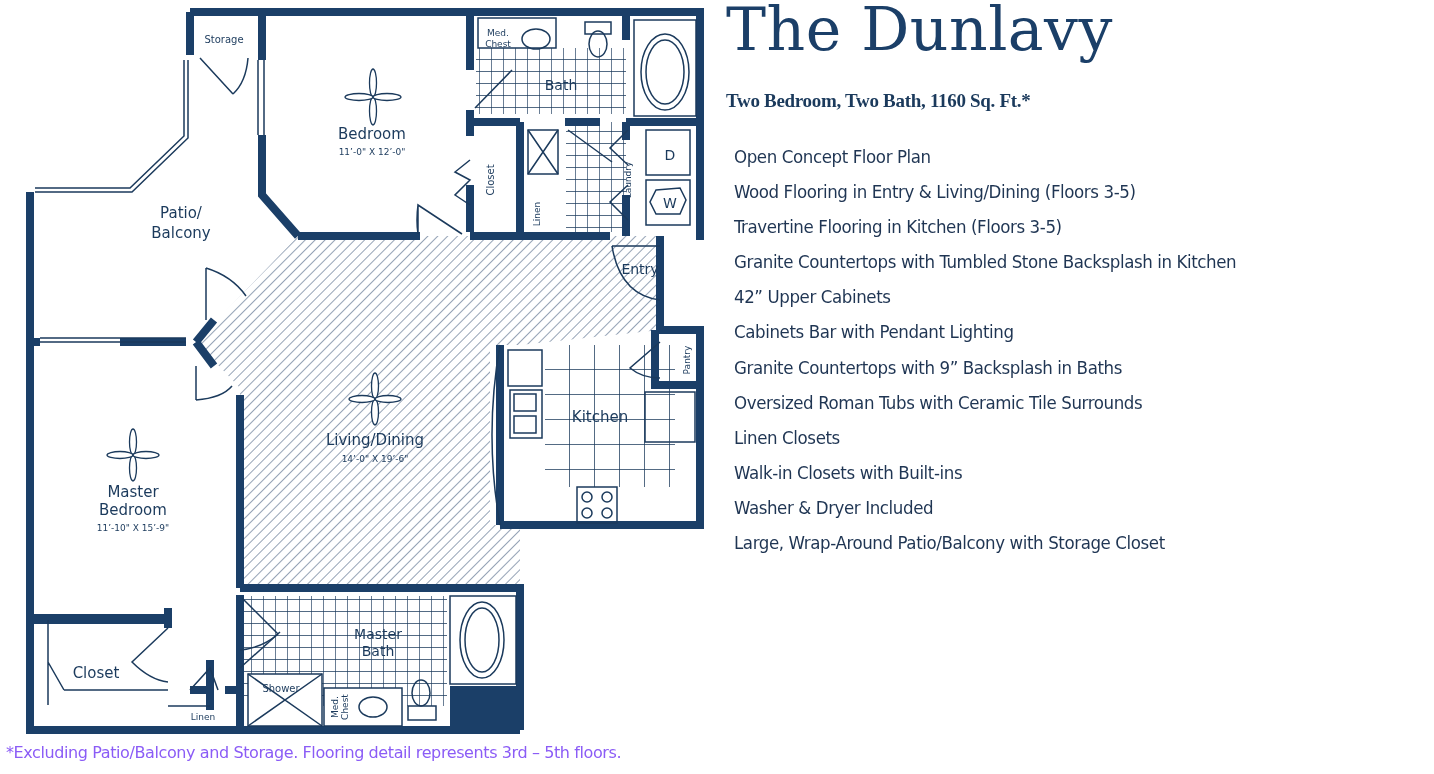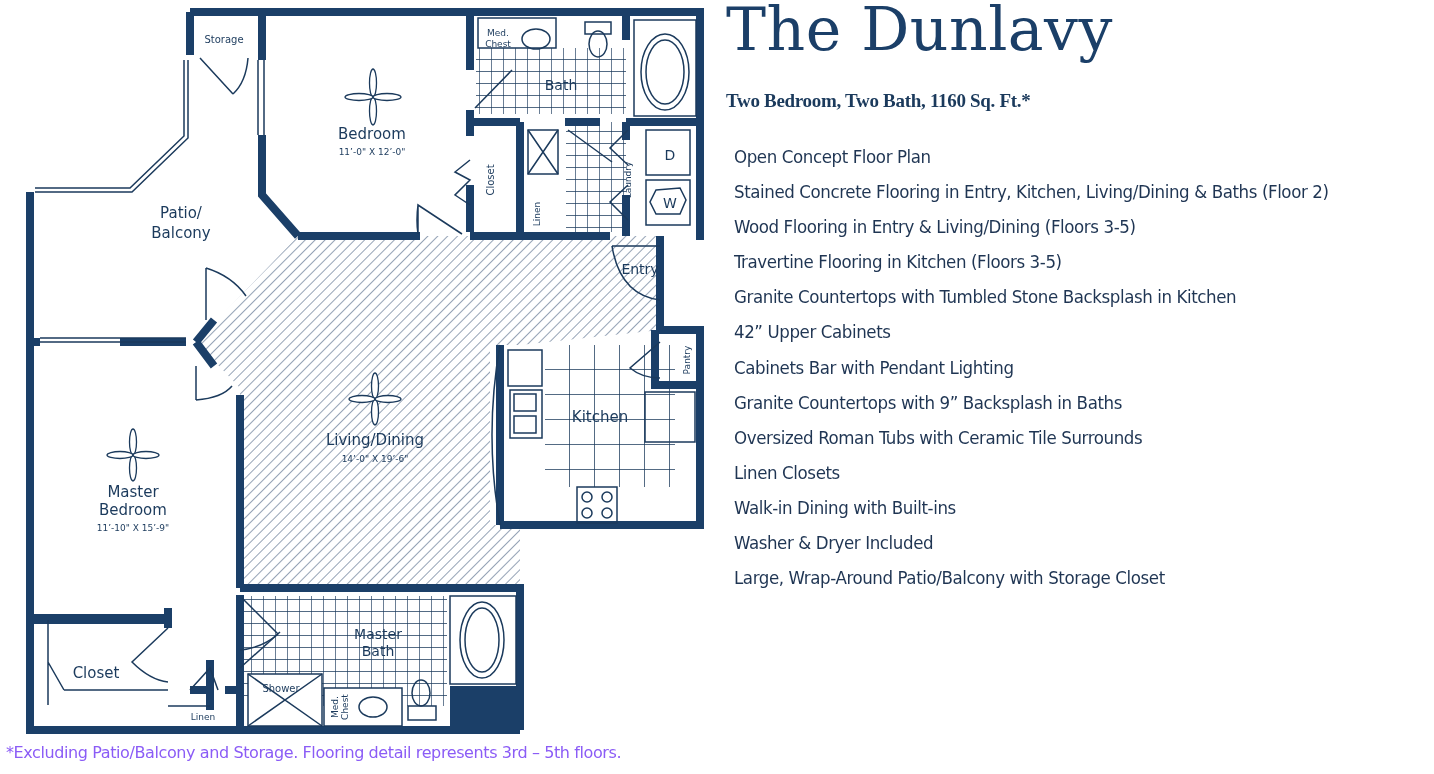--- a/index.html
+++ b/index.html
@@ -186,26 +186,25 @@
   <text class="lbl" x="378" y="639" font-size="14" text-anchor="middle">Master</text>
   <text class="lbl" x="378" y="656" font-size="14" text-anchor="middle">Bath</text>
   <text class="lbl" x="0" y="0" font-size="9" text-anchor="middle" transform="translate(338,707) rotate(-90)">Med.</text>
   <text class="lbl" x="0" y="0" font-size="9" text-anchor="middle" transform="translate(348,707) rotate(-90)">Chest</text>
 </svg>
 
 <div class="title">The Dunlavy</div>
 <div class="subtitle">Two Bedroom, Two Bath, 1160 Sq. Ft.*</div>
 <ul class="features">
   <li>Open Concept Floor Plan</li>
-  <li>Stained Concrete Flooring in Entry, Kitchen, Living/Dining &amp; Baths (Floor 2)</li>
   <li>Wood Flooring in Entry &amp; Living/Dining (Floors 3-5)</li>
   <li>Travertine Flooring in Kitchen (Floors 3-5)</li>
   <li>Granite Countertops with Tumbled Stone Backsplash in Kitchen</li>
   <li>42” Upper Cabinets</li>
   <li>Cabinets Bar with Pendant Lighting</li>
   <li>Granite Countertops with 9” Backsplash in Baths</li>
   <li>Oversized Roman Tubs with Ceramic Tile Surrounds</li>
   <li>Linen Closets</li>
-  <li>Walk-in Dining with Built-ins</li>
+  <li>Walk-in Closets with Built-ins</li>
   <li>Washer &amp; Dryer Included</li>
   <li>Large, Wrap-Around Patio/Balcony with Storage Closet</li>
 </ul>
 <div class="footnote">*Excluding Patio/Balcony and Storage.  Flooring detail represents 3rd – 5th floors.</div>
 
 </body></html>

